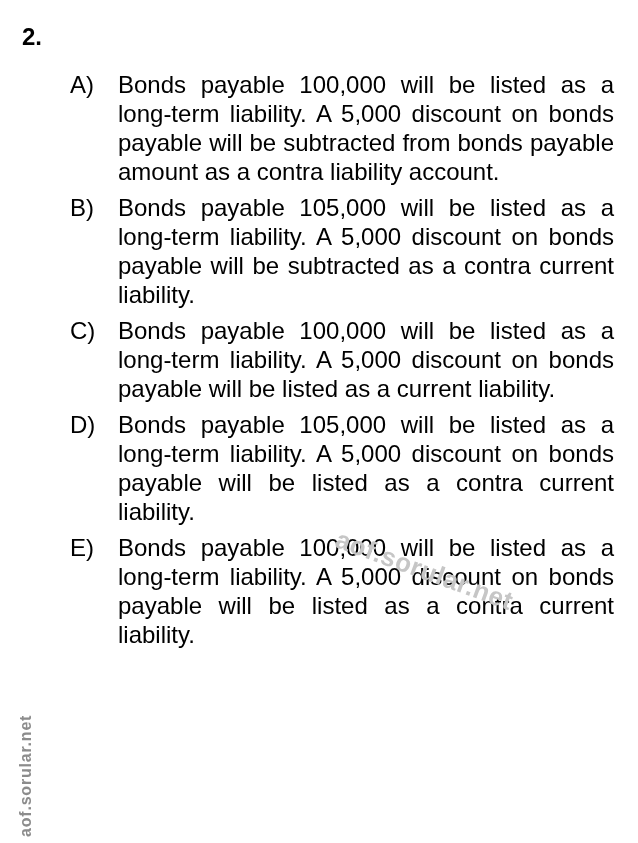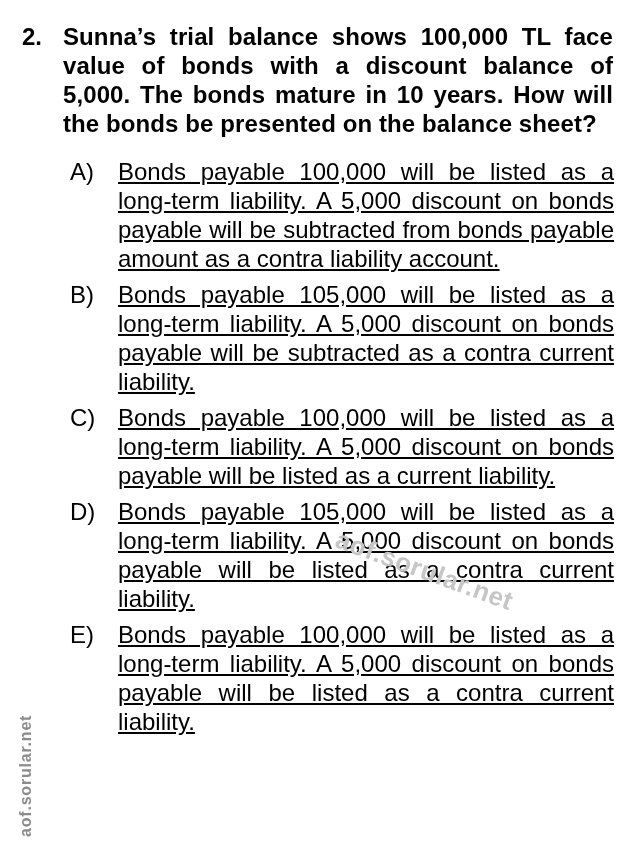--- a/index.html
+++ b/index.html
@@ -48,21 +48,20 @@
   .letter {
     flex: 0 0 48px;
     font-size: 24px;
     line-height: 29px;
   }
   .otext {
     flex: 1;
     font-size: 24px;
     line-height: 29px;
     text-align: justify;
-    text-decoration: underline;
   }
   
   .wm-diag {
     position: absolute;
     left: 342px;
     top: 524px;
     transform: rotate(20deg);
     transform-origin: 0 0;
     font-size: 26px;
     font-weight: bold;
@@ -88,21 +87,20 @@
 </head>
 <body>
 
 <div class="page">
 
   <div class="wm-diag">aof.sorular.net</div>
   <div class="wm-vert">aof.sorular.net</div>
 
   <div class="question-row">
     <div class="qnum">2.</div>
-    <div class="qtext">Sunna’s trial balance shows 100,000 TL face value of bonds with a discount balance of 5,000. The bonds mature in 10 years. How will the bonds be presented on the balance sheet?</div>
   </div>
 
   <div class="options">
 
     <div class="option">
       <div class="letter">A)</div>
       <div class="otext">Bonds payable 100,000 will be listed as a long-term liability. A 5,000 discount on bonds payable will be subtracted from bonds payable amount as a contra liability account.</div>
     </div>
 
     <div class="option">

